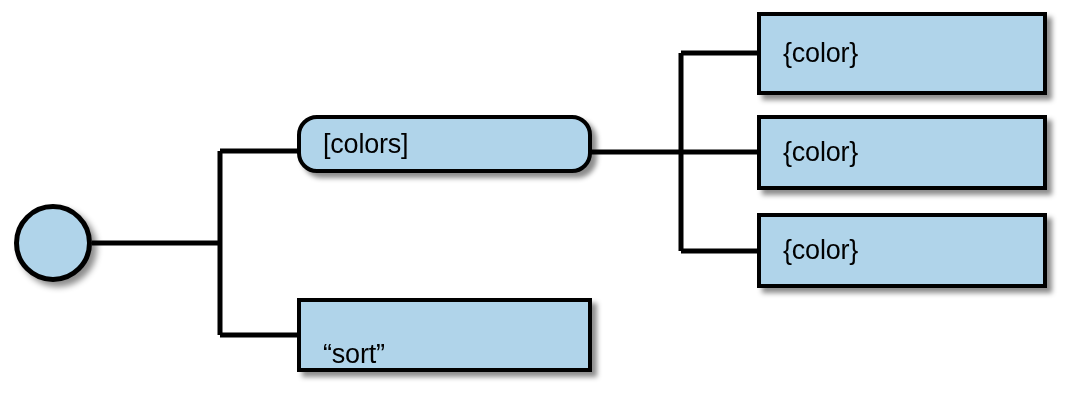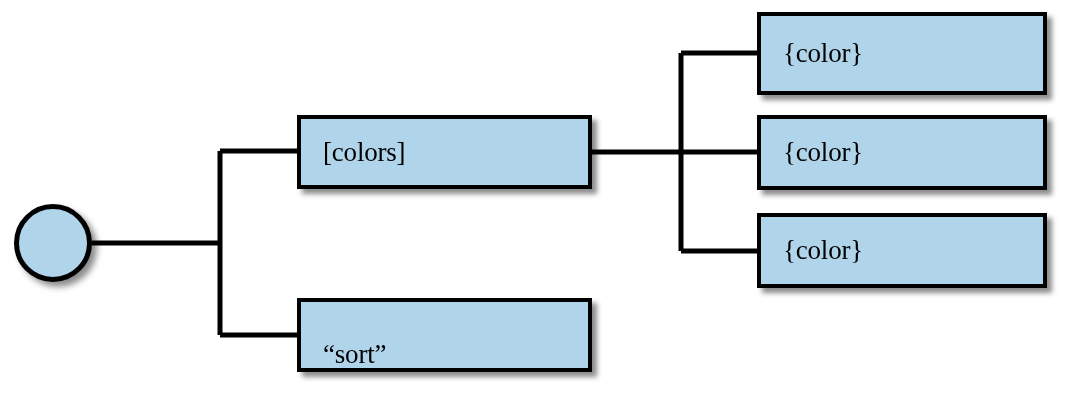--- a/index.html
+++ b/index.html
@@ -36,21 +36,21 @@
     border: 4px solid #000000;
     box-shadow: 5px 5px 5px rgba(0, 0, 0, 0.45);
     display: flex;
     align-items: center;
     z-index: 2;
   }
 
   .node-label {
     display: block;
     padding-left: 22px;
-    font-family: Liberation Serif, serif;
+    font-family: Liberation Sans, sans-serif;
     font-size: 27px;
     line-height: 1;
     color: #000000;
     letter-spacing: -0.2px;
     white-space: nowrap;
   }
 
   
   .node-circle {
     position: absolute;
@@ -85,21 +85,21 @@
       <path d="M 681 53 L 760 53"></path>
 
       <path d="M 681 152 L 760 152"></path>
 
       <path d="M 681 251 L 760 251"></path>
     </g>
   </svg>
 
   <div class="node-circle" style="left:14px; top:204px; width:78px; height:78px;"></div>
 
-  <div class="node-box" style="left:297px; top:115px; width:295px; height:74px;">
+  <div class="node-box" style="left:297px; top:115px; width:295px; height:58px;border-radius:20px;">
     <span class="node-label">[colors]</span>
   </div>
 
   <div class="node-box" style="left:297px; top:298px; width:295px; height:74px;align-items:flex-end;">
     <span class="node-label">“sort”</span>
   </div>
 
   <div class="node-box" style="left:757px; top:12px; width:290px; height:83px;">
     <span class="node-label">{color}</span>
   </div>

